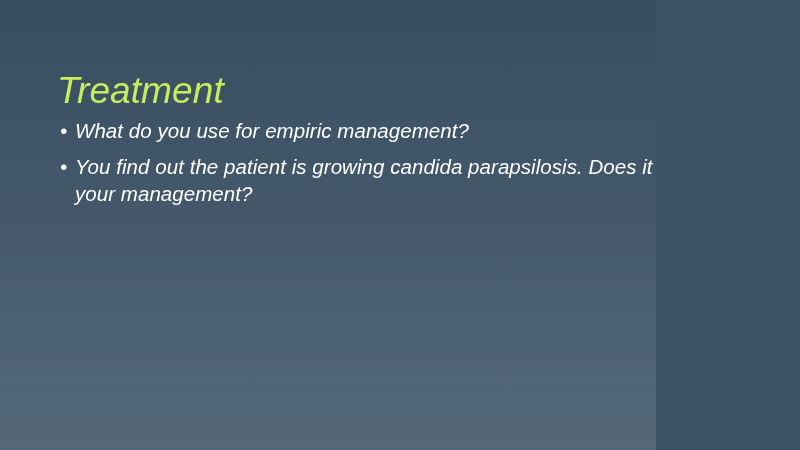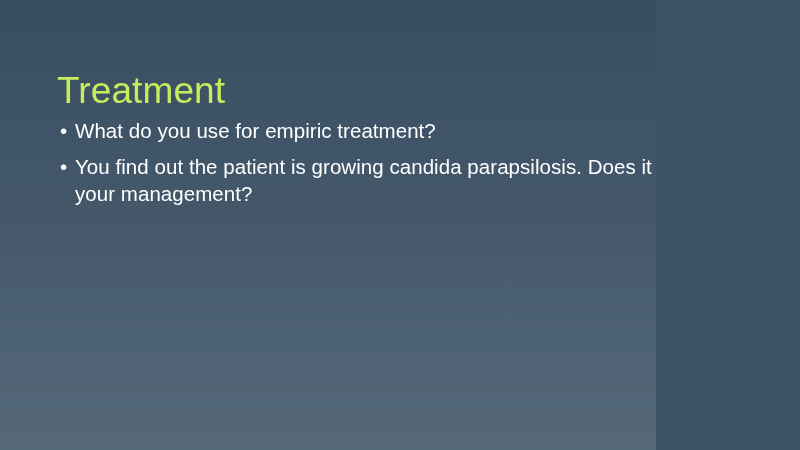--- a/index.html
+++ b/index.html
@@ -21,20 +21,21 @@
     box-sizing: border-box;
     background: linear-gradient(180deg,
         #374c5e 0%,
         #3a5063 12%,
         #3f5567 30%,
         #44586a 48%,
         #485d6e 65%,
         #4c6172 82%,
         #506575 100%);
     overflow: hidden;
+    font-style: italic;
   }
 
   
   .sheen {
     position: absolute;
     left: 0;
     right: 0;
     top: 55%;
     height: 45%;
     background: linear-gradient(180deg,
@@ -96,21 +97,21 @@
 <div class="slide">
 
   <div class="sheen"></div>
 
   <h1 class="title">Treatment</h1>
 
   <div class="body-block">
 
     <div class="bullet-item">
       <span class="bullet-dot">•</span>
-      <span class="bullet-text">What do you use for empiric treatment?</span>
+      <span class="bullet-text">What do you use for empiric management?</span>
     </div>
 
     <div class="bullet-item">
       <span class="bullet-dot">•</span>
       <span class="bullet-text">You find out the patient is growing candida parapsilosis.  Does it affect your management?</span>
     </div>
 
   </div>
 
 </div>

